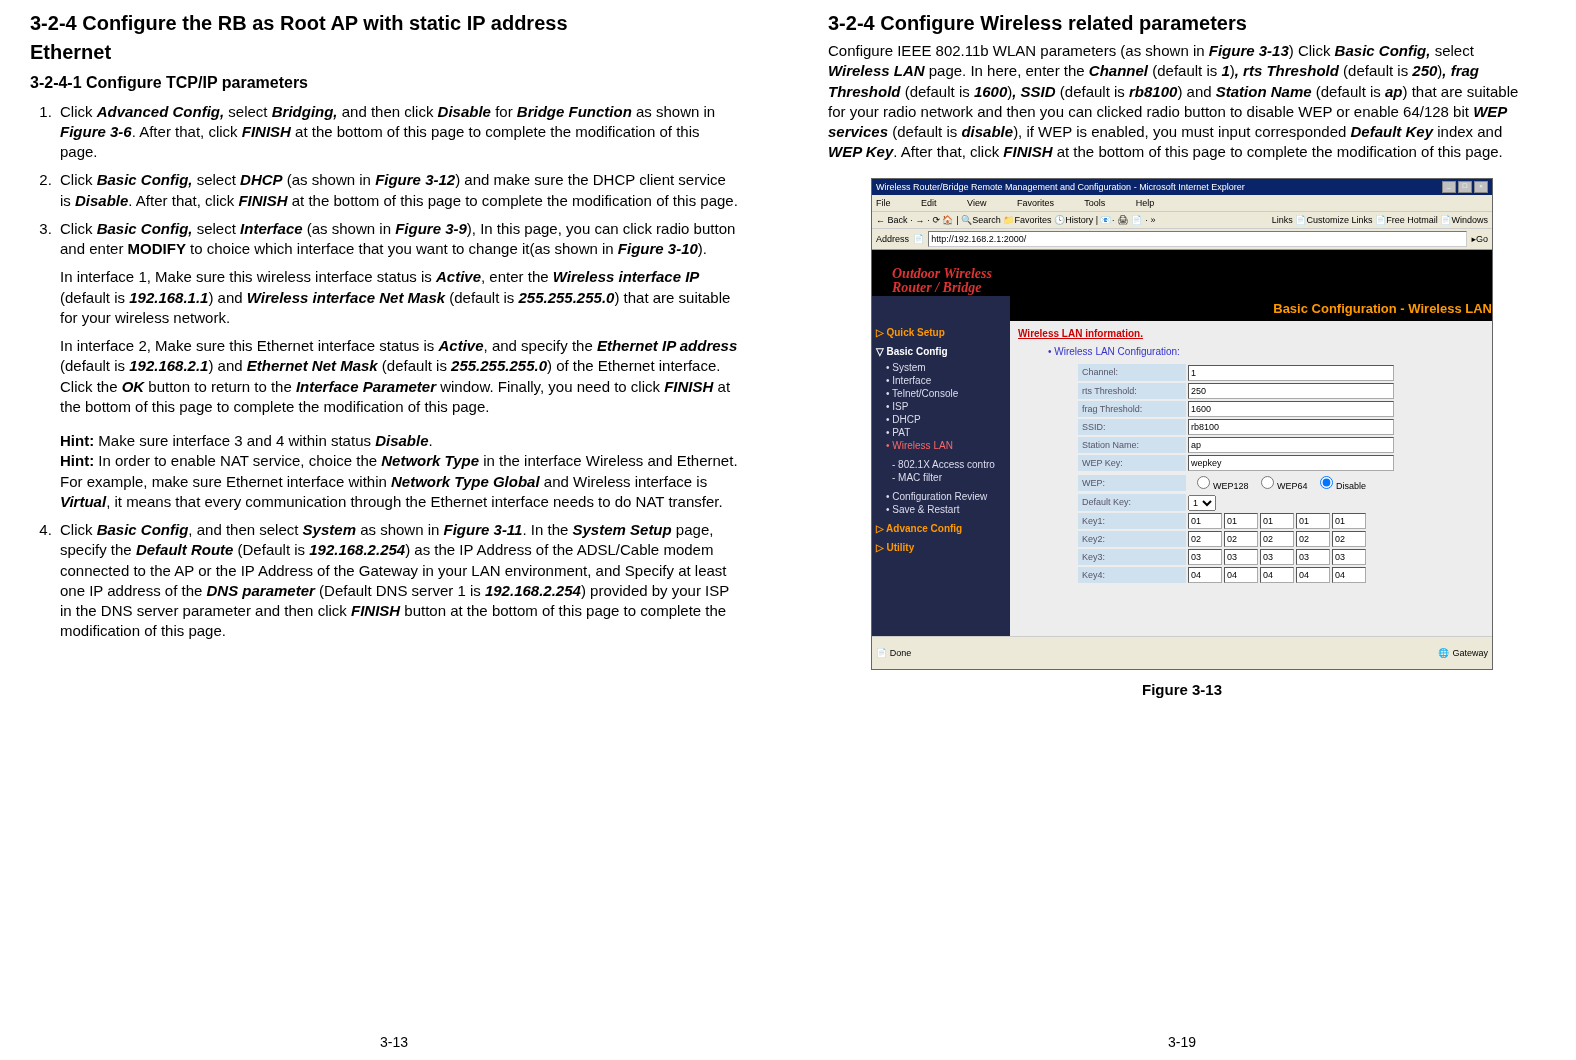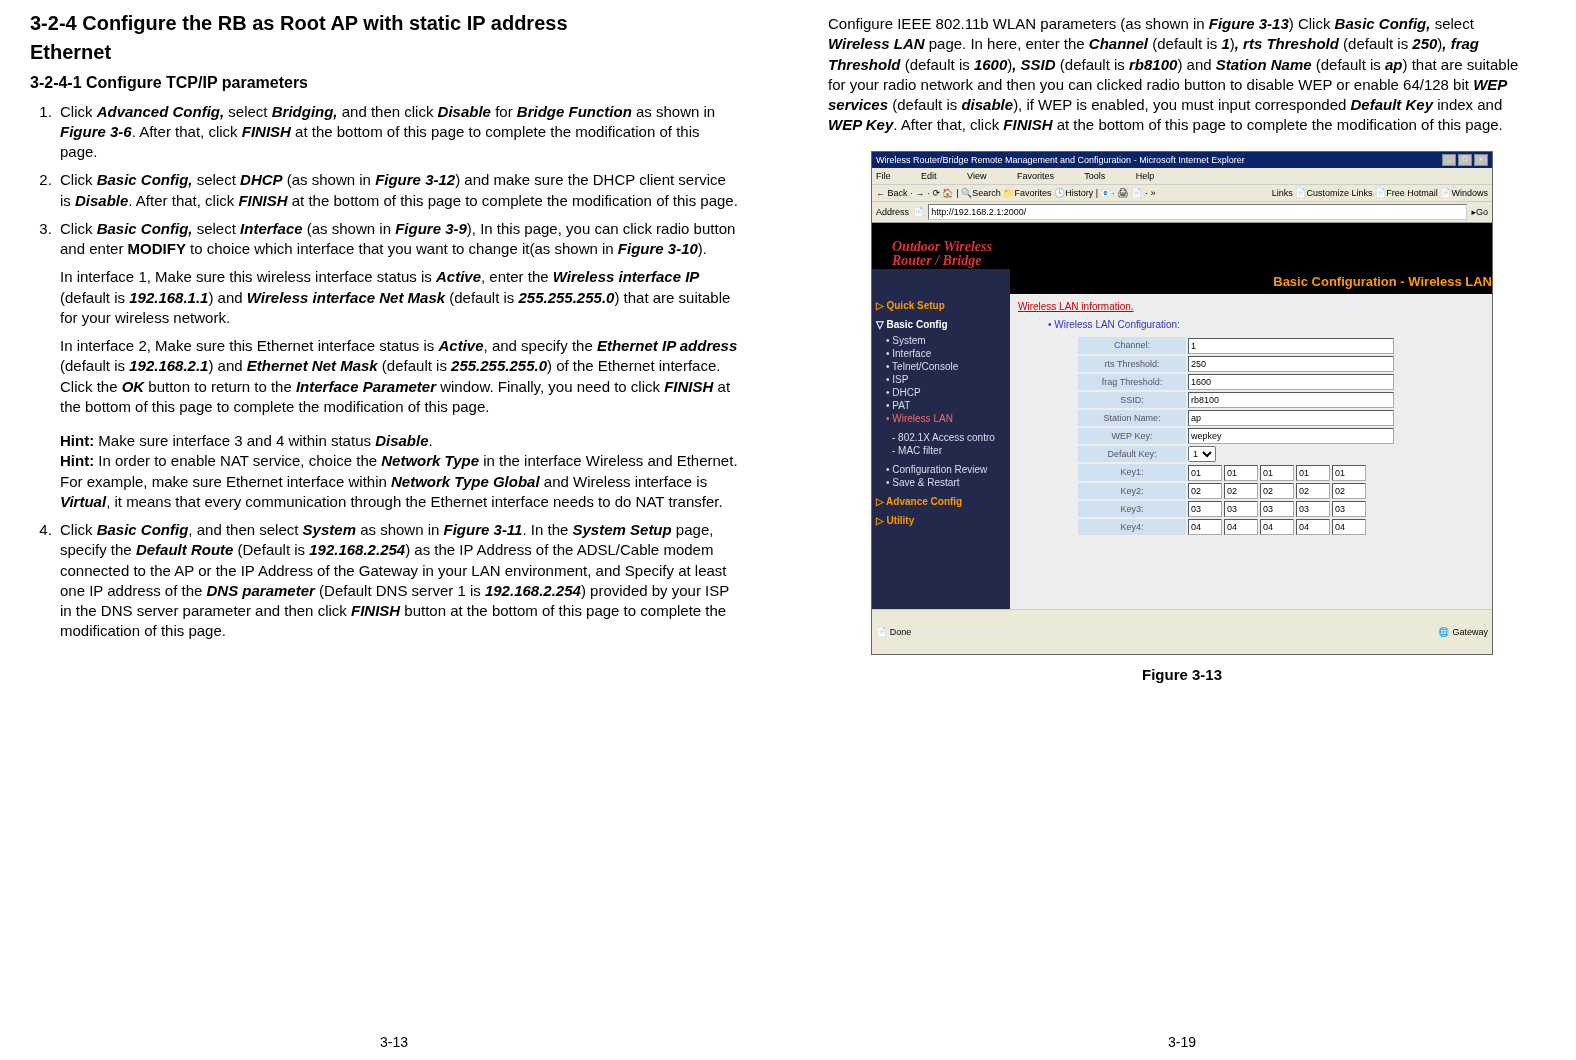--- a/index.html
+++ b/index.html
@@ -157,32 +157,32 @@
     padding: 4px 0;
     font-size: 13px;
     margin: 0;
   }
   .content-inner {
     padding: 6px 8px;
     background: #ededed;
     flex: 1;
     font-size: 10px;
   }
-  .wlan-info { color: #c00; font-weight: normal; text-decoration: underline; margin-bottom: 4px; display: block;}
+  .wlan-info { color: #c00; font-weight: bold; text-decoration: underline; margin-bottom: 4px; display: block;}
   .sub-link { color: #33c; margin-left: 30px; display: block; margin-bottom: 6px;}
   .form-row { display: flex; align-items: center; margin: 2px 0; }
-  .form-row label { width: 100px; text-align: center; background: #cfe0ef; padding: 2px 4px; font-size: 9px; color: #556;}
+  .form-row label { width: 100px; text-align: left; background: #cfe0ef; padding: 2px 4px; font-size: 9px; color: #556;}
   .form-row input.tf { width: 200px; font-size: 9px; height: 14px; margin-left: 2px; border: 1px inset #aaa; padding: 0 2px;}
   .form-row .radiogroup { margin-left: 6px; font-size: 9px;}
   .form-row select { font-size: 9px; margin-left: 2px; height: 16px;}
   .key-row input.ks { width: 28px; font-size: 9px; height: 14px; border: 1px inset #aaa; margin-left: 2px; padding: 0 2px;}
   .statusbar {
     background: #ece9d8;
     border-top: 1px solid #ccc;
-    padding: 16px 4px;
+    padding: 10px 4px;
     font-size: 9px;
     display: flex;
     justify-content: space-between;
   }
   .fig-caption {
     text-align: center;
     font-weight: bold;
     margin-top: 10px;
     font-size: 15px;
   }
@@ -230,20 +230,21 @@
       <p>
         <span>Click </span><span class="bi">Basic Config</span><span>, and then select </span><span class="bi">System</span><span> as shown in </span><span class="bi">Figure 3-11</span><span>. In the </span><span class="bi">System Setup</span><span> page, specify the </span><span class="bi">Default Route</span><span> (Default is </span><span class="bi">192.168.2.254</span><span>) as the IP Address of the ADSL/Cable modem connected to the AP or the IP Address of the Gateway in your LAN environment, and Specify at least one IP address of the </span><span class="bi">DNS parameter</span><span> (Default DNS server 1 is </span><span class="bi">192.168.2.254</span><span>) provided by your ISP in the DNS server parameter and then click </span><span class="bi">FINISH</span><span> button at the bottom of this page to complete the modification of this page.</span>
       </p>
     </li>
   </ol>
 
   <div class="page-num">3-13</div>
 </div>
 
 <div class="page right">
+  <h2>3-2-4 Configure Wireless related parameters</h2>
   <p style="margin-top:4px;">
     <span>Configure IEEE 802.11b WLAN parameters (as shown in </span><span class="bi">Figure 3-13</span><span>) Click </span><span class="bi">Basic Config,</span><span> select </span><span class="bi">Wireless LAN</span><span> page. In here, enter the </span><span class="bi">Channel</span><span> (default is </span><span class="bi">1</span><span>)</span><span class="bi">, rts Threshold</span><span> (default is </span><span class="bi">250</span><span>)</span><span class="bi">, frag Threshold</span><span> (default is </span><span class="bi">1600</span><span>)</span><span class="bi">, SSID</span><span> (default is </span><span class="bi">rb8100</span><span>) and </span><span class="bi">Station Name</span><span> (default is </span><span class="bi">ap</span><span>) that are suitable for your radio network and then you can clicked radio button to disable WEP or enable 64/128 bit </span><span class="bi">WEP services</span><span> (default is </span><span class="bi">disable</span><span>), if WEP is enabled, you must input corresponded </span><span class="bi">Default Key</span><span> index and </span><span class="bi">WEP Key</span><span>. After that, click </span><span class="bi">FINISH</span><span> at the bottom of this page to complete the modification of this page.</span>
   </p>
 
   <div class="figure">
     <div class="fig-window">
       <div class="titlebar">
         <span>Wireless Router/Bridge Remote Management and Configuration - Microsoft Internet Explorer</span>
         <div class="wbuttons">
           <div class="wbtn">_</div>
@@ -327,20 +328,28 @@
                 </div>
               <div class="form-row">
                   <label>Station Name:</label>
                   <input class="tf" value="ap" style="">
                 </div>
               <div class="form-row">
                   <label>WEP Key:</label>
                   <input class="tf" value="wepkey" style="">
                 </div>
               <div class="form-row">
+                  <label>WEP:</label>
+                <span class="radiogroup">
+                  <input type="radio" name="wep" style=""><span>WEP128</span>
+                  &nbsp;&nbsp;<input type="radio" name="wep" style=""><span>WEP64</span>
+                  &nbsp;&nbsp;<input type="radio" name="wep" checked="" style=""><span>Disable</span>
+                </span>
+              </div>
+              <div class="form-row">
                   <label>Default Key:</label>
                 <select><option>1</option></select>
               </div>
               <div class="form-row key-row">
                   <label>Key1:</label>
                 <input class="ks" value="01" style="">
                   <input class="ks" value="01" style="">
                   <input class="ks" value="01" style="">
                   <input class="ks" value="01" style="">
                   <input class="ks" value="01" style="">

